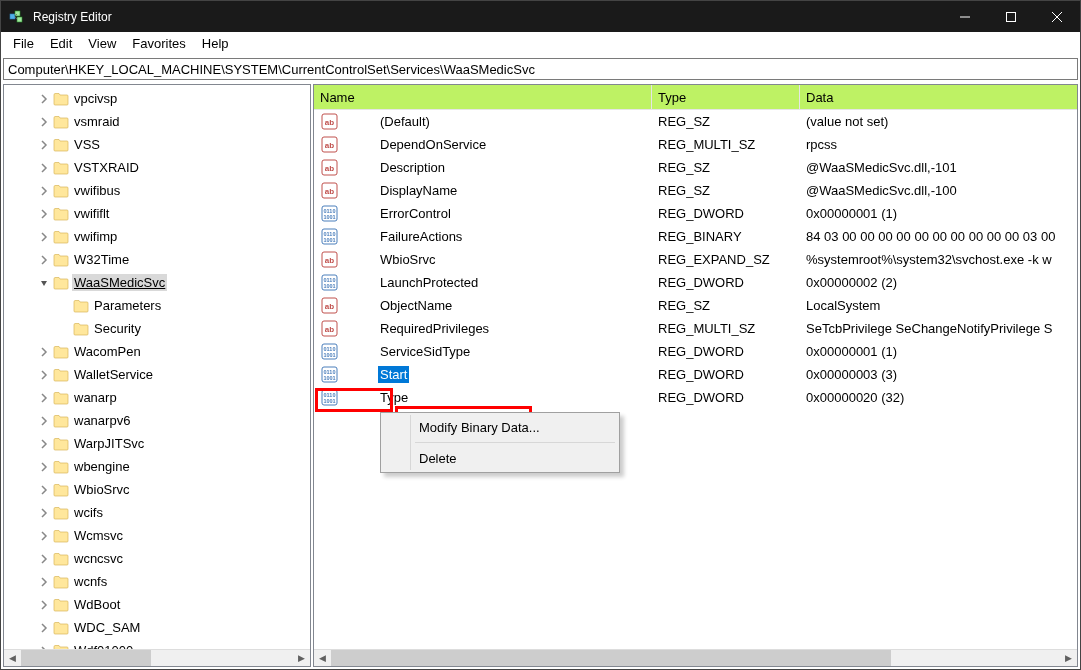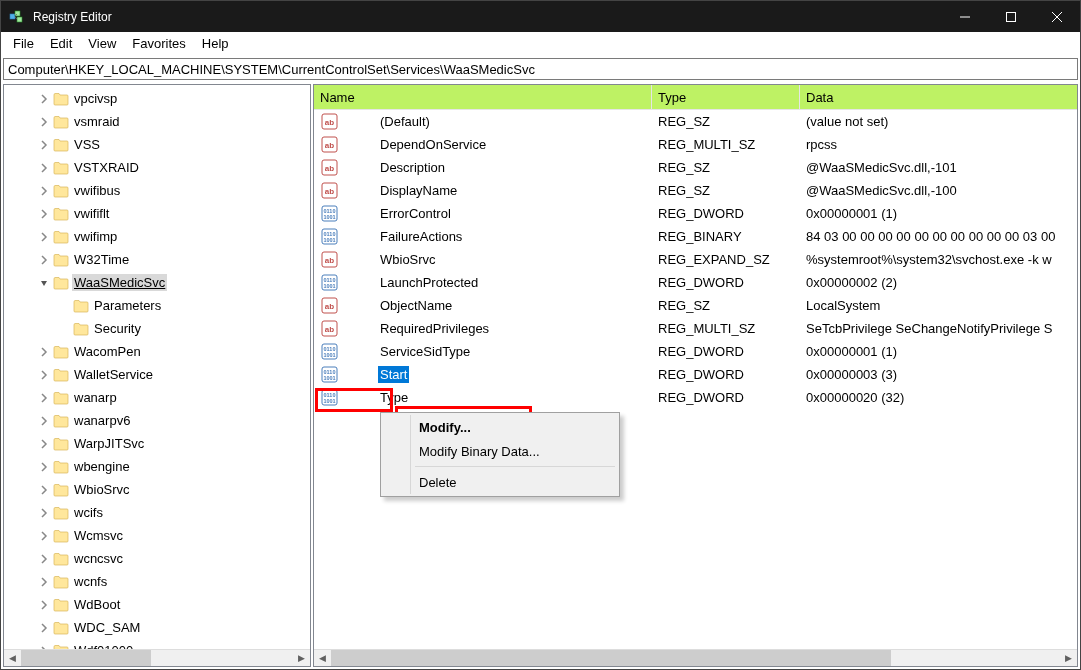--- a/index.html
+++ b/index.html
@@ -634,23 +634,20 @@
               <div class="cell cell-type">REG_DWORD</div>
               <div class="cell cell-data">0x00000020 (32)</div>
             </div>
           </div>
 
         <div class="red-box" style="left:1px; top:278px; width:78px; height:24px;"></div>
         <div class="red-box" style="left:81px; top:296px; width:137px; height:32px;"></div>
 
         <div class="context-menu" style="left:66px; top:302px; width:240px;">
           <div class="cm-gutter"></div>
-          <div class="cm-item">
-              <b>Modify...</b>
-            </div>
           <div class="cm-item">Modify Binary Data...</div>
           <div class="cm-sep"></div>
           <div class="cm-item">Delete</div>
         </div>
 
       </div>
       <div class="scrollbar-h">
         <div class="sbtn">◀</div>
         <div class="strack">
             <div class="sthumb" style="left:0;width:560px;"></div>

